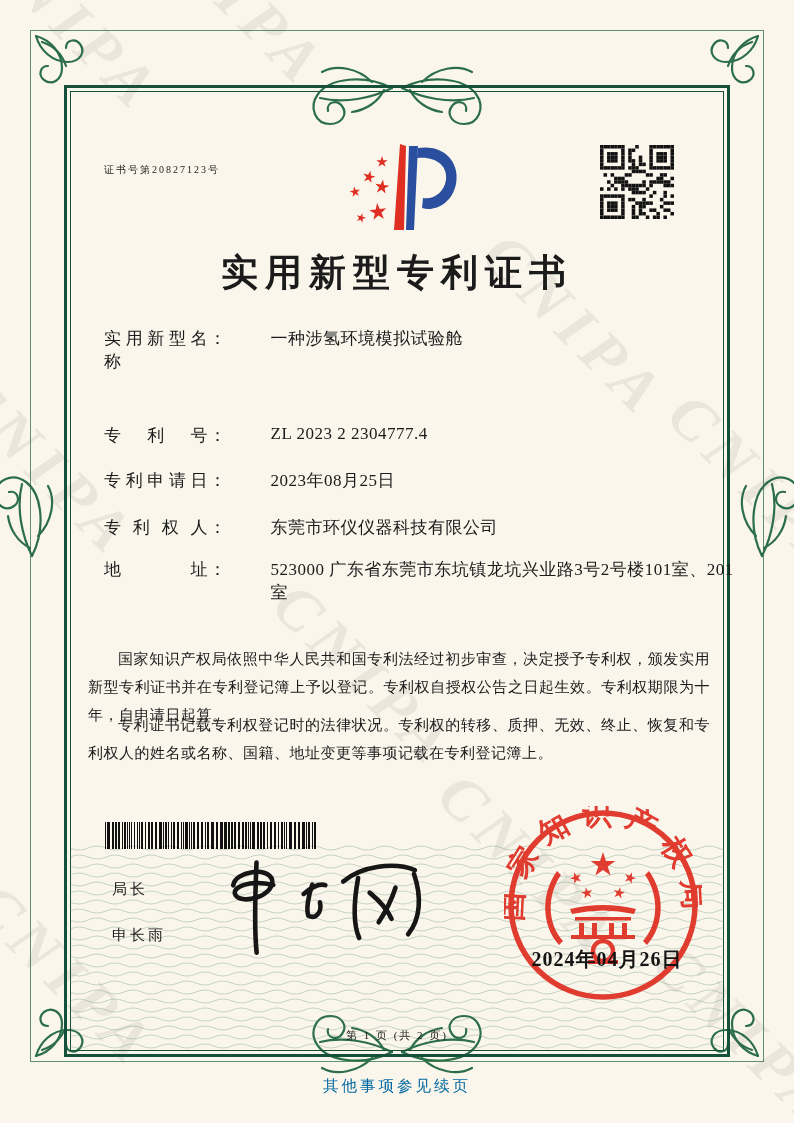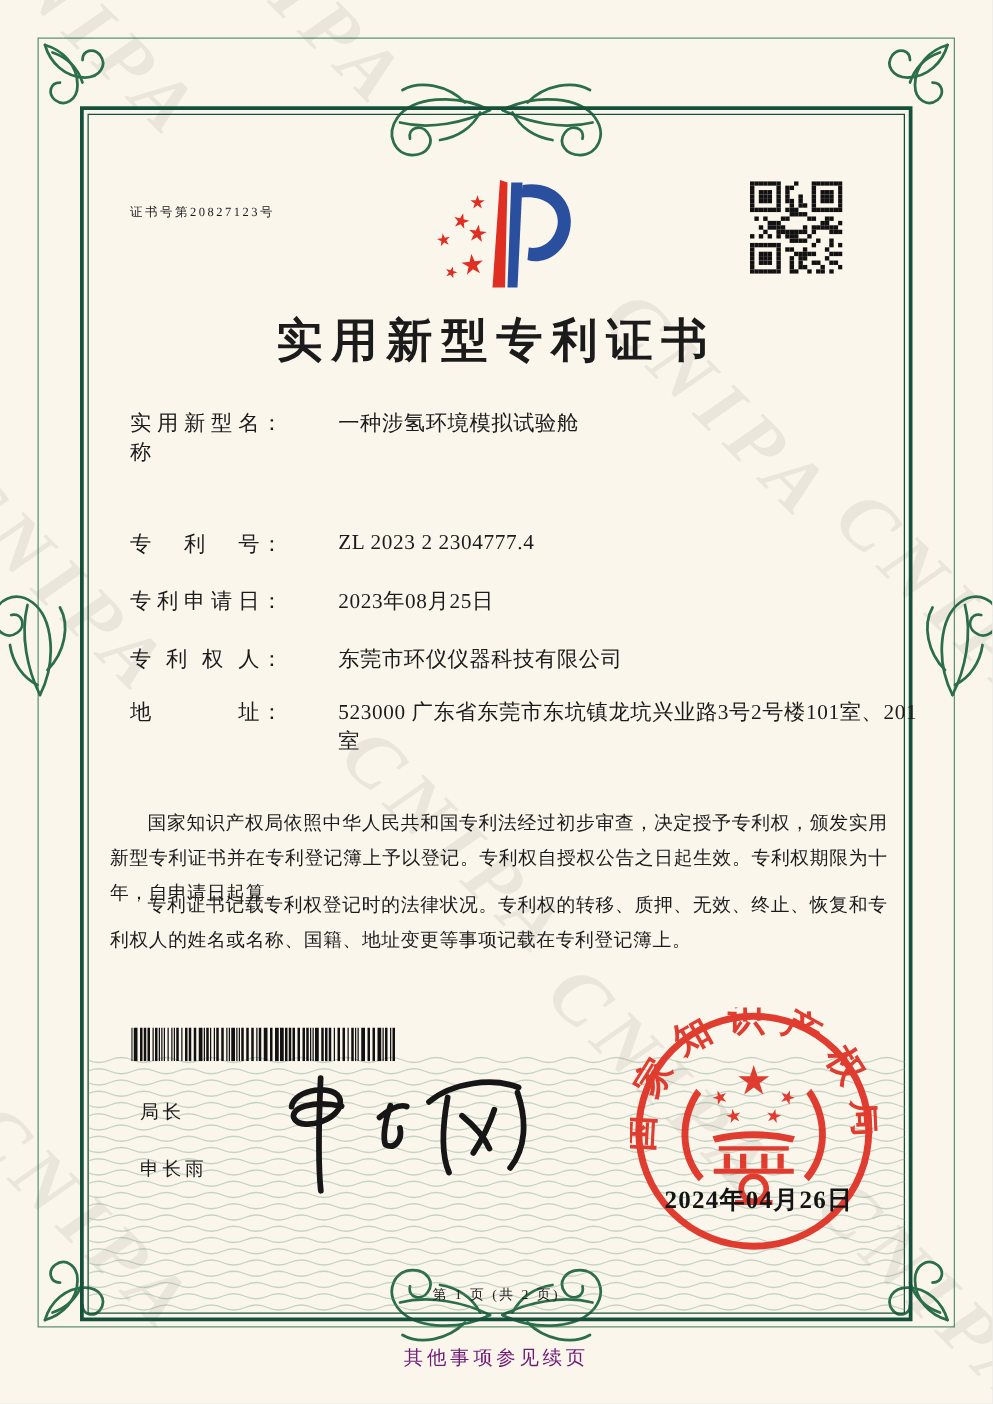--- a/index.html
+++ b/index.html
@@ -67,21 +67,21 @@
   .seal-date{
     position:absolute;left:527px;top:946px;width:160px;text-align:center;
     font-size:20px;letter-spacing:1px;color:#141414;font-weight:bold;
   }
   .page-footer{
     position:absolute;left:0;right:0;top:1028px;text-align:center;
     font-size:11px;letter-spacing:2px;
   }
   .cont-note{
     position:absolute;left:0;right:0;top:1076px;text-align:center;
-    font-size:15.5px;letter-spacing:3px;color:#701a75;
+    font-size:15.5px;letter-spacing:3px;color:#0369a1;
   }
 </style>
 </head>
 <body>
 
 <div class="page">
 
   <div id="wm-layer">
       <span class="wm" style="left: -45px; top: -15px;">CNIPA</span>
       <span class="wm" style="left: 120px; top: -40px;">CNIPA</span>

